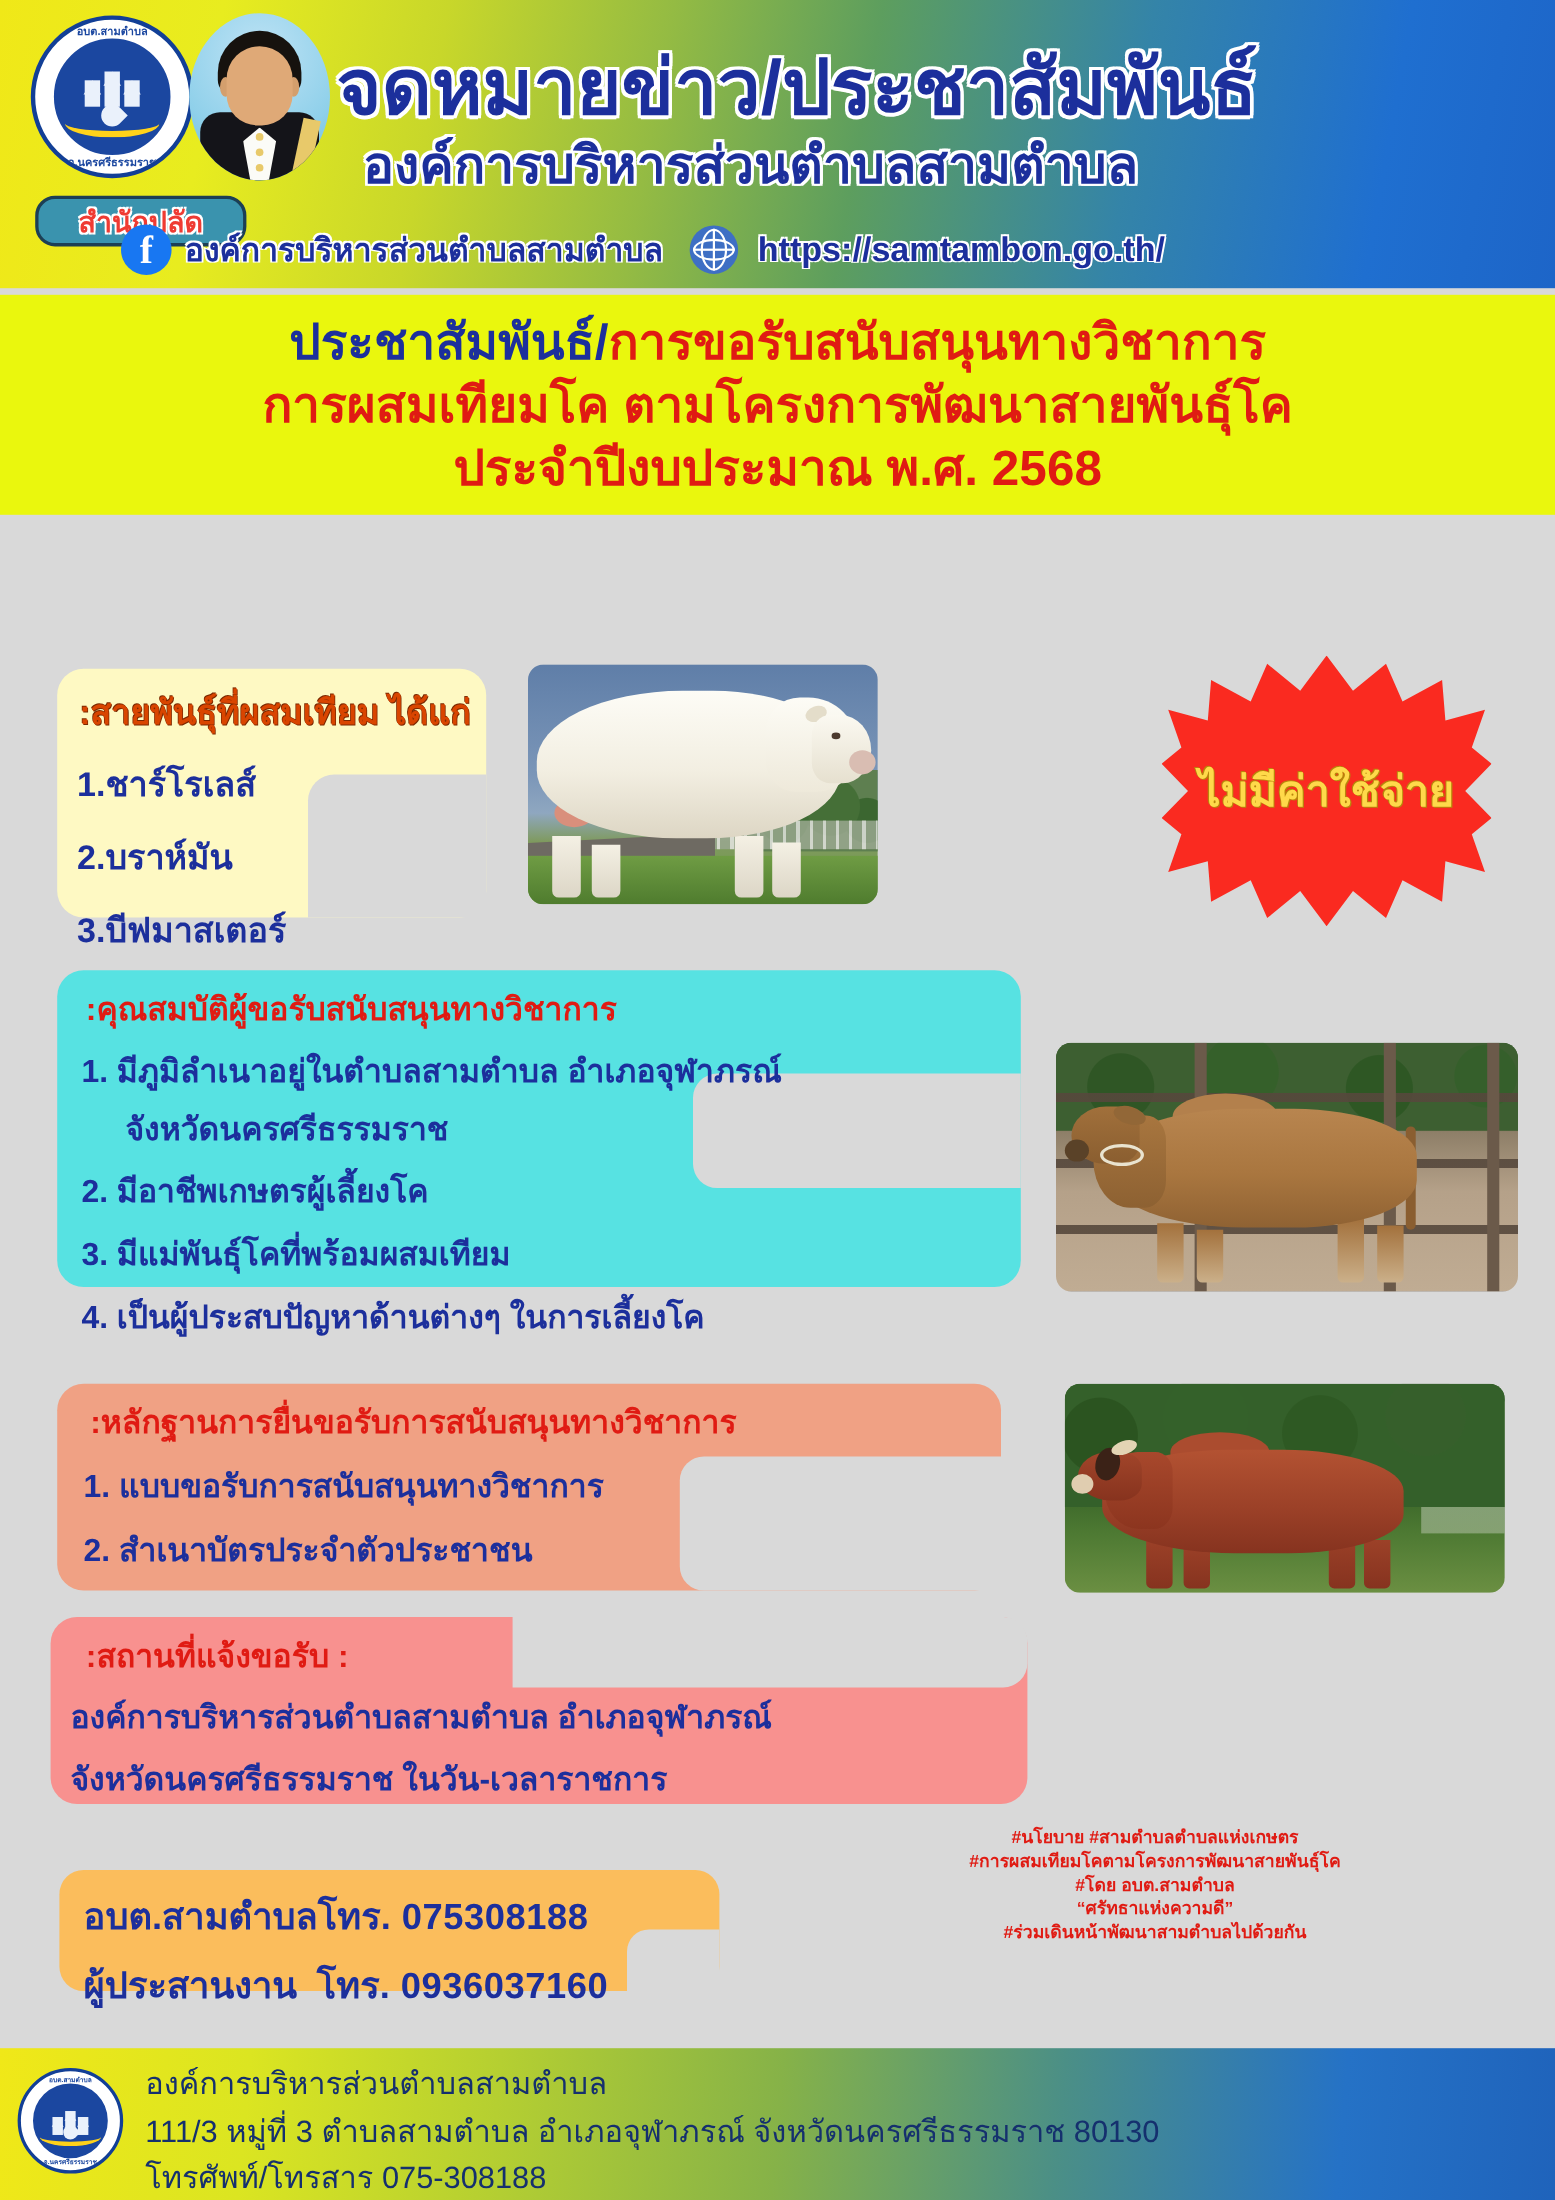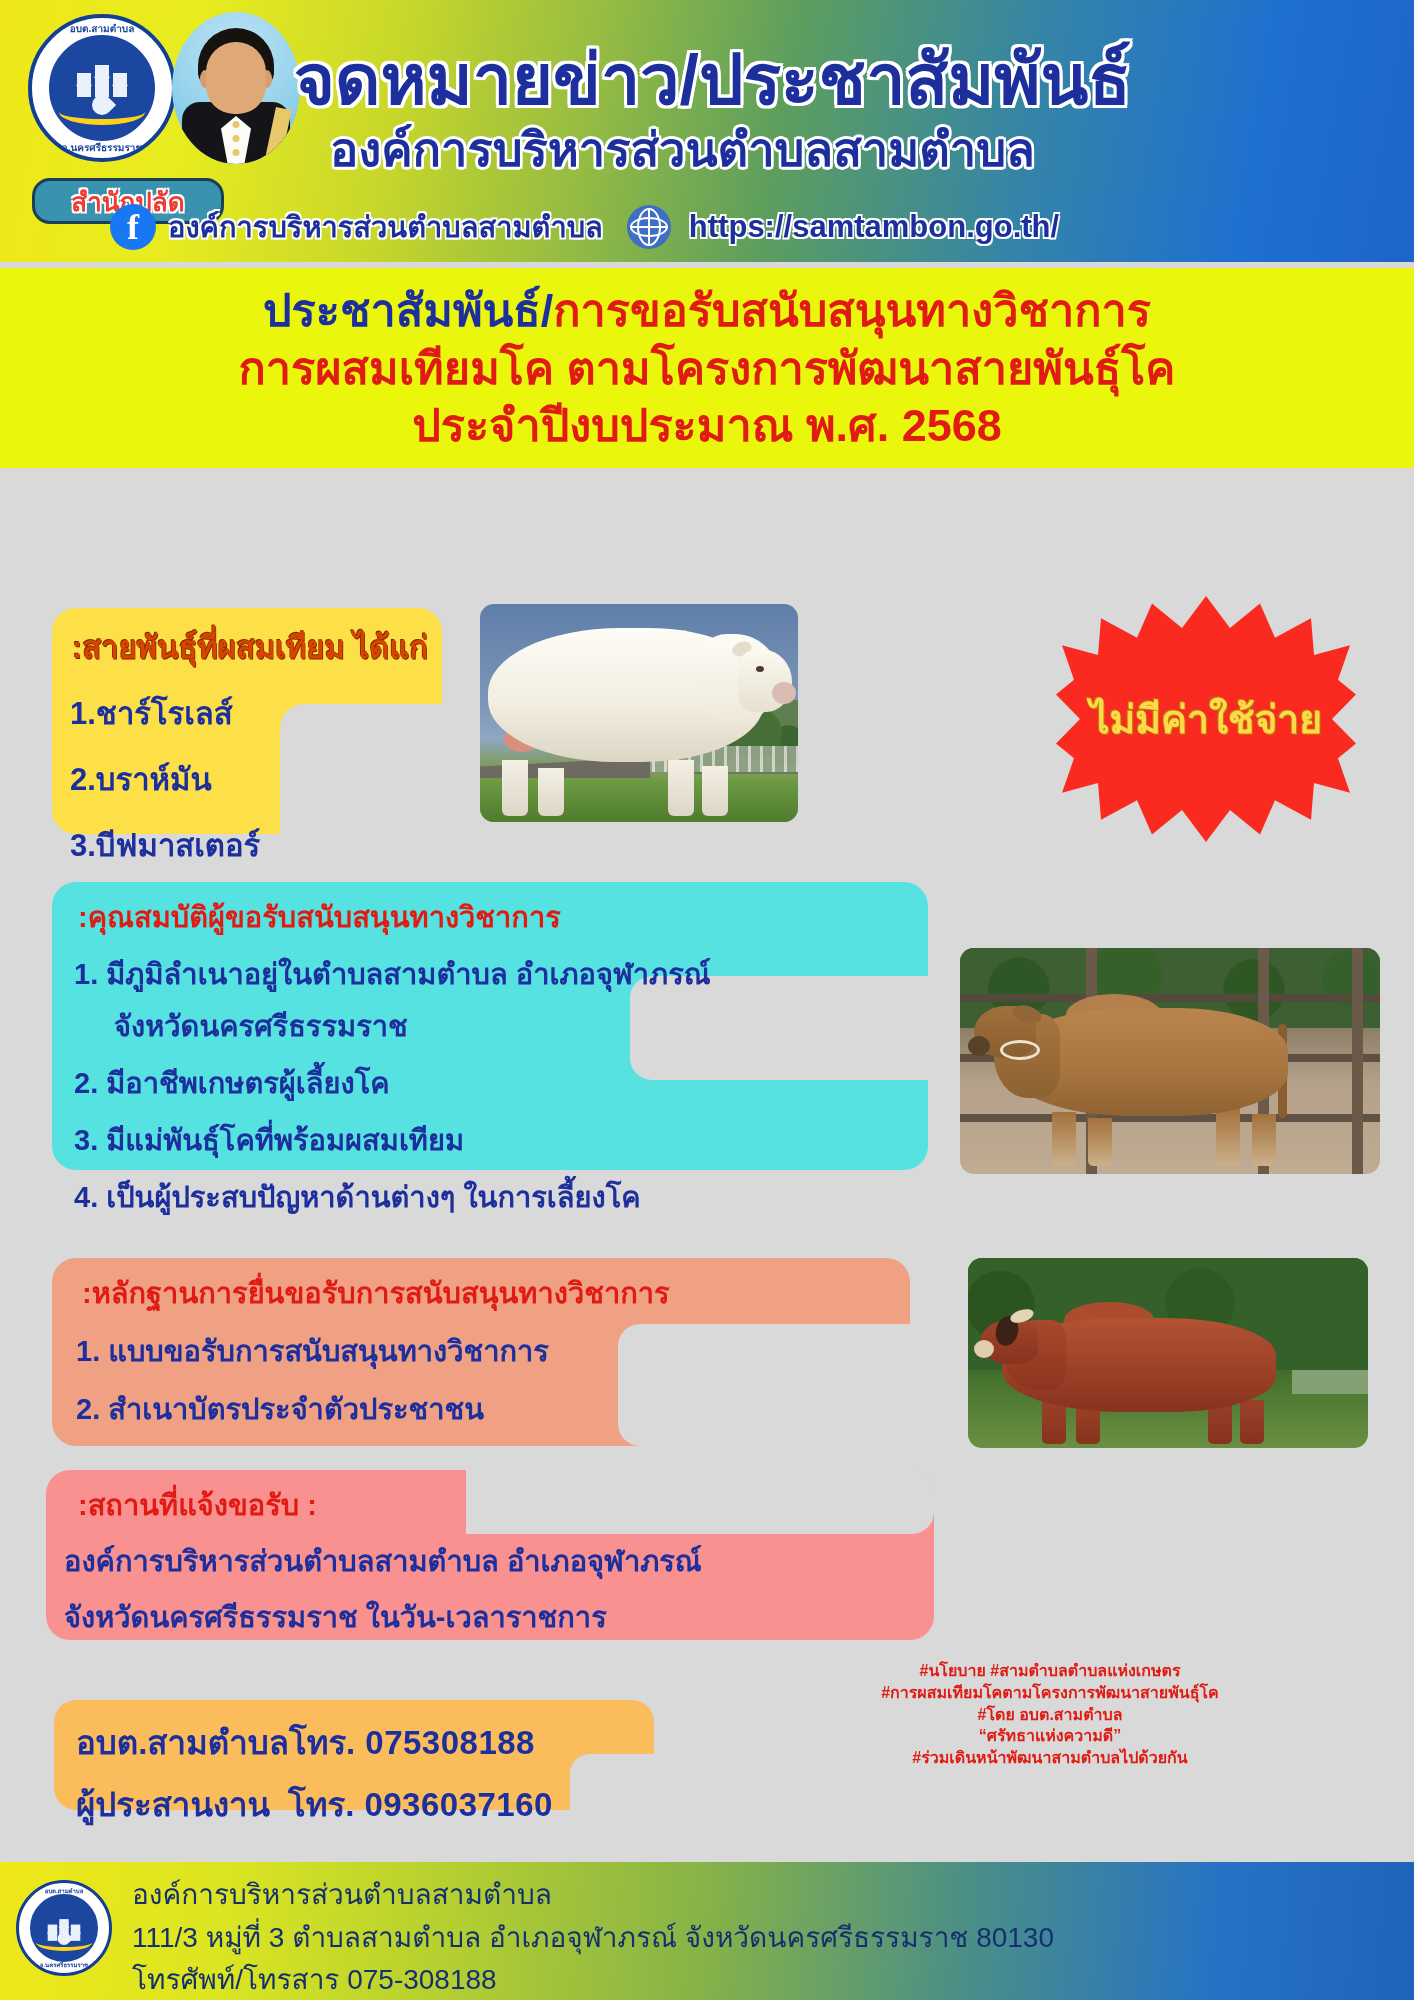--- a/index.html
+++ b/index.html
@@ -145,21 +145,21 @@
     display: flex; align-items: center; justify-content: center;
   }
   .dept-pill span {
     font-size: 26px; font-weight: bold;
     color: #ef3b33;
     text-shadow: -1.6px -1.6px 0 #fff, 1.6px -1.6px 0 #fff, -1.6px 1.6px 0 #fff, 1.6px 1.6px 0 #fff;
   }
 
   .title-main {
     position: absolute;
-    left: 294px; top: 24px;
+    left: 306px; top: 24px;
     font-size: 70px; font-weight: bold;
     color: #1c2f9c;
     text-shadow: -2.8px -2.8px 0 #fff, 2.8px -2.8px 0 #fff, -2.8px 2.8px 0 #fff, 2.8px 2.8px 0 #fff,
                  0 -3px 0 #fff, 0 3px 0 #fff, -3px 0 0 #fff, 3px 0 0 #fff;
     white-space: nowrap;
   }
   .title-sub {
     position: absolute;
     left: 330px; top: 112px;
     font-size: 47px; font-weight: bold;
@@ -239,21 +239,21 @@
   .banner-l2, .banner-l3 {
     font-size: 45px; font-weight: bold; color: #e01b13;
     line-height: 1.28; white-space: nowrap;
   }
 
   
   .breeds-box {
     position: absolute;
     left: 52px; top: 608px;
     width: 390px; height: 226px;
-    background: #fde047;
+    background: #fef9c3;
     border-radius: 24px;
     padding: 14px 0 0 0;
   }
   .breeds-box::after {
     content: "";
     position: absolute;
     right: 0; top: 96px;
     width: 162px; height: 130px;
     background: #d9d9d9;
     border-radius: 24px 0 0 0;

